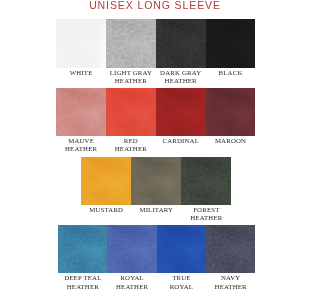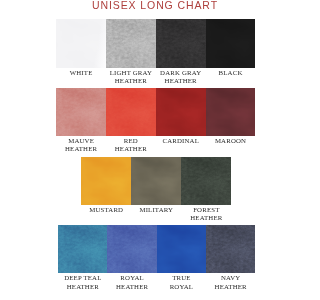--- a/index.html
+++ b/index.html
@@ -52,21 +52,21 @@
     <feComponentTransfer in="g">
       <feFuncR type="linear" slope="1.5" intercept="-0.25"></feFuncR>
       <feFuncG type="linear" slope="1.5" intercept="-0.25"></feFuncG>
       <feFuncB type="linear" slope="1.5" intercept="-0.25"></feFuncB>
     </feComponentTransfer>
   </filter>
  </defs>
 </svg>
 
 <div id="page">
-  <div class="title" id="title1" style="color: rgb(174, 63, 60);">UNISEX LONG CHART</div>
+  <div class="title" id="title1" style="color: rgb(174, 63, 60);">UNISEX LONG SLEEVE</div>
   <div id="rows">
       <div class="row" style="left: 56.2px; top: 19.4px; width: 199.3px; height: 48.8px;">
         <div class="sw" style="width: 49.825px; height: 48.8px; background: linear-gradient(100deg, rgb(243, 243, 245) 0%, rgb(243, 243, 245) 78%, rgb(251, 251, 252) 95%, rgb(253, 253, 253) 100%) rgb(243, 243, 245);">
           <div class="chip"></div>
           <svg class="noise" preserveAspectRatio="none">
             <rect x="-20%" y="-20%" width="140%" height="140%" filter="url(#drape)" opacity="0.18"></rect>
           </svg>
           <div class="lbl">
             <div>WHITE</div>
           </div>

